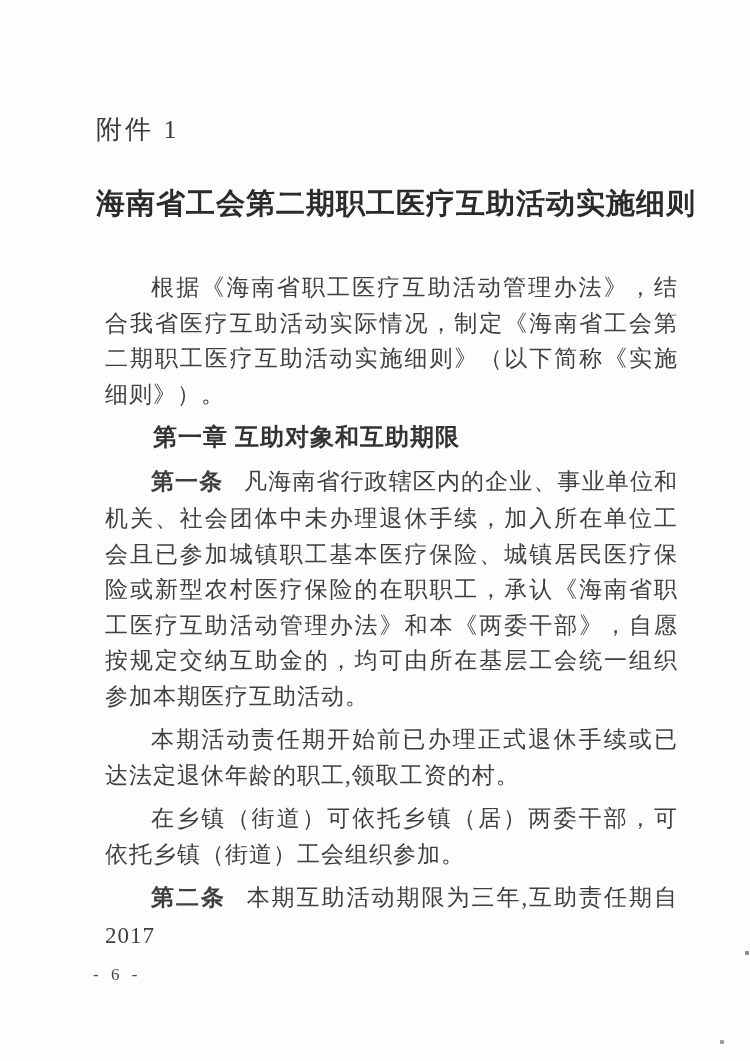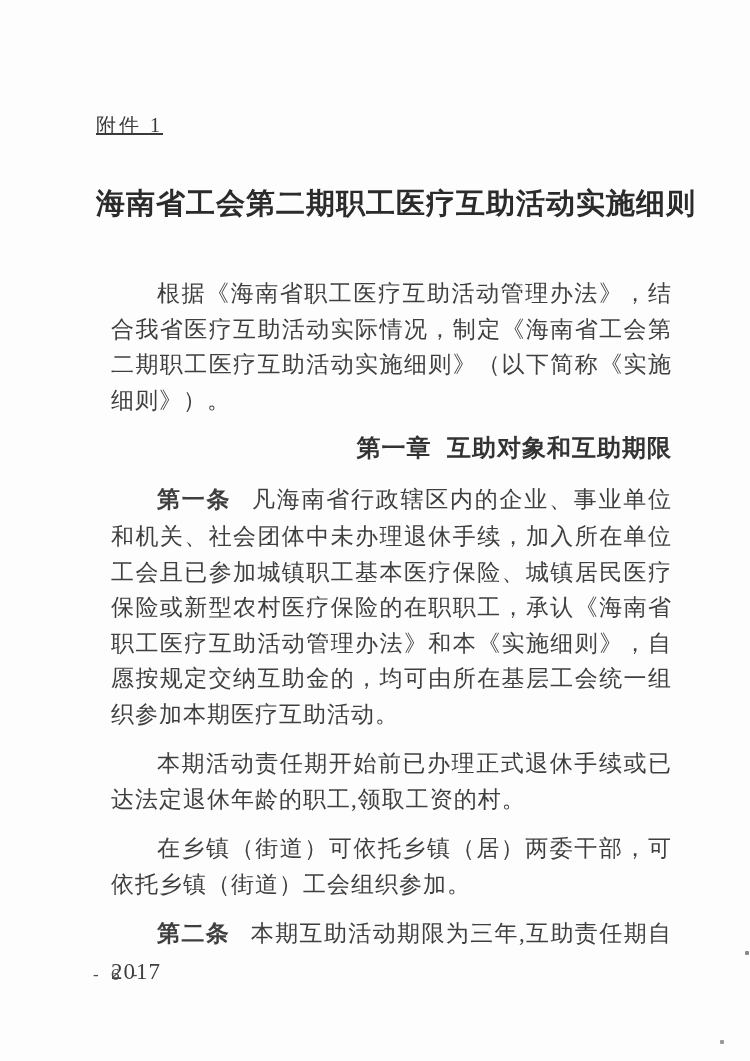--- a/index.html
+++ b/index.html
@@ -8,24 +8,23 @@
     width: 750px;
     height: 1061px;
     background: #fdfdfd;
     overflow: hidden;
     font-family: "Liberation Serif", "DejaVu Serif", serif;
   }
   .attachment-label {
     position: absolute;
     left: 96px;
     top: 112px;
-    font-size: 20px;
+    font-size: 26px;
     color: #3a3a3a;
     letter-spacing: 3px;
-    text-decoration: underline;
   }
   .doc-title {
     position: absolute;
     left: 96px;
     top: 184px;
     width: 590px;
     text-align: right;
     font-size: 29px;
     font-weight: 700;
     color: #2b2b2b;
@@ -38,28 +37,28 @@
     top: 262px;
     width: 589px;
     font-size: 23px;
     line-height: 35.5px;
     color: #3f3f3f;
     letter-spacing: 1px;
     text-align: justify;
     text-justify: inter-character;
   }
   .doc-body p {
-    margin: 14px;
+    margin: 8px;
     text-indent: 2em;
   }
   .chapter-heading {
     margin: 0;
     text-indent: 0;
-    text-align: right;
-    font-family: Liberation Mono, monospace;
+    text-align: left;
+    font-family: Liberation Serif, serif;
     font-weight: 700;
     font-size: 24px;
     letter-spacing: 1px;
     color: #333333;
   }
   .article-label {
     font-weight: 700;
     margin-right: 0.9em;
     font-family: Liberation Mono, monospace;
   }
@@ -86,21 +85,21 @@
   <div class="attachment-label">附件 1</div>
 
   <h1 class="doc-title" style="margin:0;">海南省工会第二期职工医疗互助活动实施细则</h1>
 
   <div class="doc-body">
 
     <p>根据《海南省职工医疗互助活动管理办法》，结合我省医疗互助活动实际情况，制定《海南省工会第二期职工医疗互助活动实施细则》（以下简称《实施细则》）。</p>
 
     <p class="chapter-heading">第一章 互助对象和互助期限</p>
 
-    <p><span class="article-label">第一条</span><span>凡海南省行政辖区内的企业、事业单位和机关、社会团体中未办理退休手续，加入所在单位工会且已参加城镇职工基本医疗保险、城镇居民医疗保险或新型农村医疗保险的在职职工，承认《海南省职工医疗互助活动管理办法》和本《实施细则》，自愿按规定交纳互助金的，均可由所在基层工会统一组织参加本期医疗互助活动。</span></p>
+    <p><span class="article-label">第一条</span><span>凡海南省行政辖区内的企业、事业单位和机关、社会团体中未办理退休手续，加入所在单位工会且已参加城镇职工基本医疗保险、城镇居民医疗保险或新型农村医疗保险的在职职工，承认《海南省职工医疗互助活动管理办法》和本《两委干部》，自愿按规定交纳互助金的，均可由所在基层工会统一组织参加本期医疗互助活动。</span></p>
 
     <p>本期活动责任期开始前已办理正式退休手续或已达法定退休年龄的职工,领取工资的村。</p>
 
 
 
     <p>在乡镇（街道）可依托乡镇（居）两委干部，可依托乡镇（街道）工会组织参加。</p>
 
     <p><span class="article-label">第二条</span><span>本期互助活动期限为三年,互助责任期自 2017</span></p>
 
   </div>

